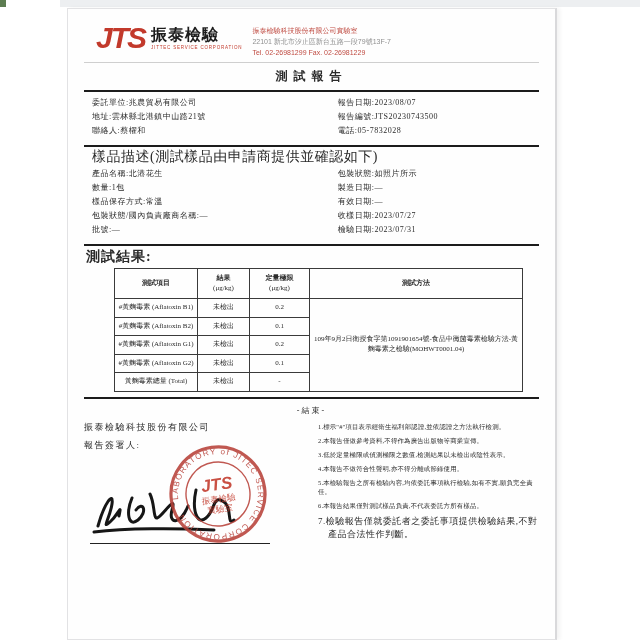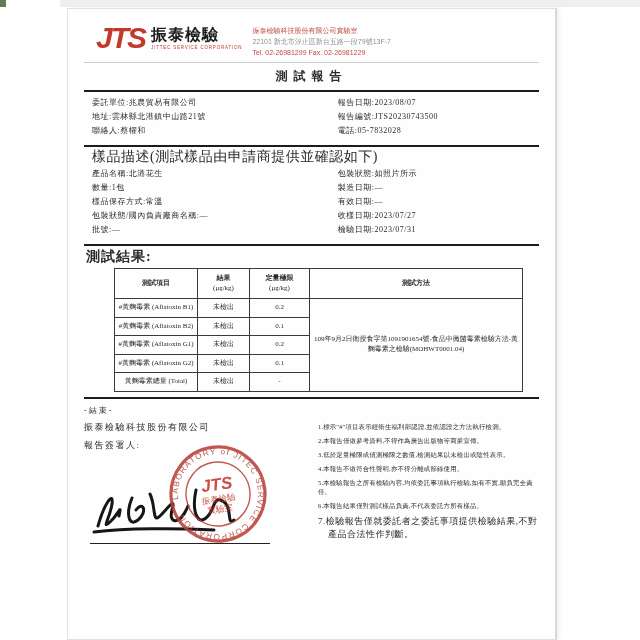--- a/index.html
+++ b/index.html
@@ -46,21 +46,21 @@
 
   table.results { border-collapse:collapse; margin:4px 0 0 30px; width:408px;
     table-layout:fixed; }
   table.results th, table.results td { border:1px solid #3a3a3a; font-size:7px;
     text-align:center; vertical-align:middle; padding:4px 2px; line-height:9.5px; }
   table.results th { font-weight:bold; padding:5px 2px; }
   .c-item { width:83px; } .c-res { width:52px; } .c-loq { width:60px; } .c-met { width:213px; }
   th .unit { display:block; font-weight:normal; }
   td.method { padding:4px 8px; }
 
-  .end-mark { text-align:left; font-size:8px; letter-spacing:2px; margin-top:6px; }
+  .end-mark { text-align:center; font-size:8px; letter-spacing:2px; margin-top:6px; }
 
   .footer { display:flex; margin-top:4px; }
   .footer-left { width:228px; position:relative; }
   .issuer { font-size:9px; letter-spacing:1.5px; line-height:14px; }
   .signer-label { font-size:9px; letter-spacing:1.5px; line-height:14px; margin-top:4px; }
   .sign-area { position:relative; height:96px; }
   .signature-svg { position:absolute; left:2px; top:26px; }
   .stamp { position:absolute; left:84px; top:-8px; width:100px; height:100px;
     transform:rotate(-8deg); opacity:0.88; z-index:2; }
   .sign-line { position:absolute; left:6px; bottom:4px; width:180px;

